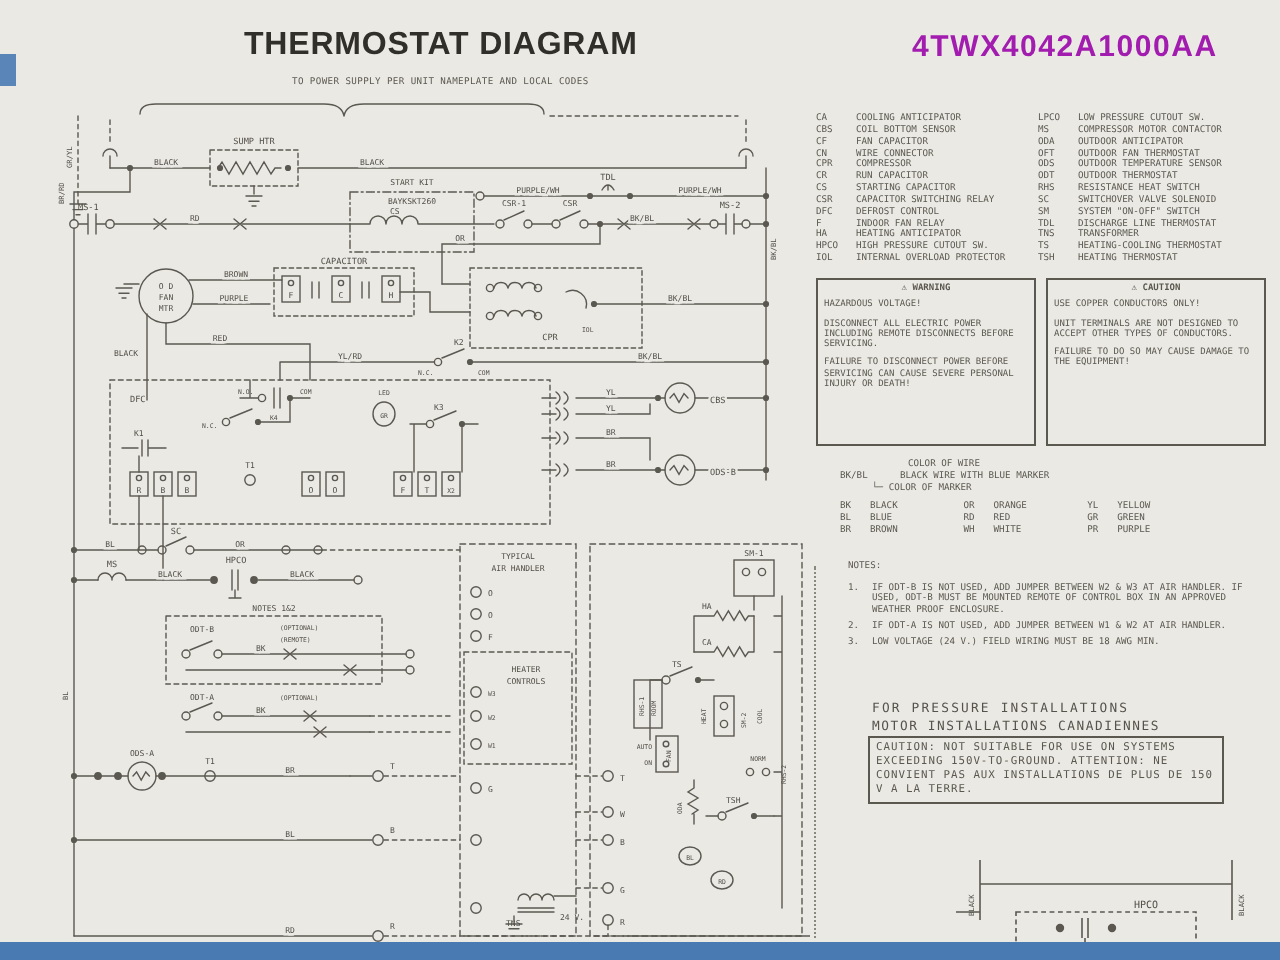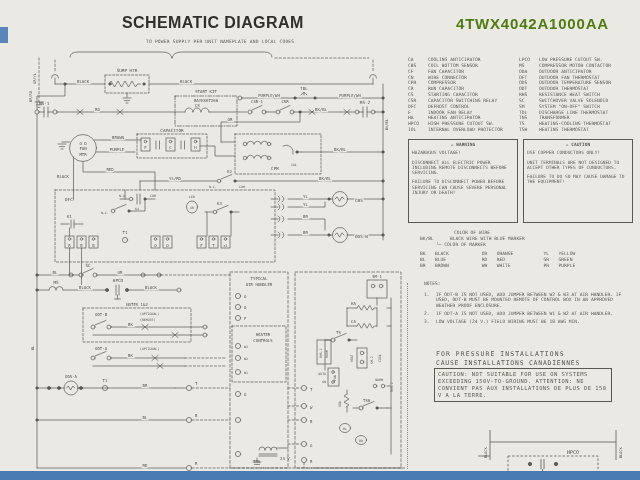--- a/index.html
+++ b/index.html
@@ -1,20 +1,20 @@
 <!DOCTYPE html>
 <html><head>
 <meta charset="utf-8">
 <style>
   html,body{margin:0;padding:0}
   body{width:640px;height:480px;position:relative;background:#ebe9e4;overflow:hidden;
        font-family:"DejaVu Sans Mono",monospace;color:#514f47}
   .abs{position:absolute}
   #title{left:122px;top:14px;font:bold 16px "Liberation Sans",sans-serif;color:#302f2a;letter-spacing:.4px}
-  #model{left:456px;top:15px;font:bold 15px "Liberation Sans",sans-serif;color:#4d7c0f;letter-spacing:.8px}
+  #model{left:456px;top:15px;font:bold 15px "Liberation Sans",sans-serif;color:#a21caf;letter-spacing:.8px}
   #pnote{left:146px;top:39px;font-size:4.6px;letter-spacing:.2px;color:#5a584f}
   .leg{top:57px;font-size:4.6px;line-height:5.85px;white-space:nowrap;color:#5a584f}
   #legL{left:408px}
   #legR{left:519px}
   .ab{display:inline-block;width:20px}
   .box{position:absolute;border:1px solid #5b594f;font-size:4.5px;line-height:5.3px;padding:2px 3px;color:#5a584f;box-sizing:border-box}
   #warn{left:408px;top:139px;width:110px;height:84px}
   #caut{left:523px;top:139px;width:110px;height:84px}
   .bt{text-align:center;margin-bottom:3px;font-weight:bold}
   .bp{margin:0 0 4px 0}
@@ -35,21 +35,21 @@
   svg .f36{font-size:3.6px}
   svg .f32{font-size:3.2px}
   svg .mid{text-anchor:middle}
   svg .wl{paint-order:stroke;stroke:#ebe9e4;stroke-width:2.4px}
 </style>
 </head>
 <body>
 
 <div id="bluemark" class="abs"></div>
 
-<div id="title" class="abs">SCHEMATIC DIAGRAM</div>
+<div id="title" class="abs">THERMOSTAT DIAGRAM</div>
 <div id="model" class="abs">4TWX4042A1000AA</div>
 <div id="pnote" class="abs">TO POWER SUPPLY PER UNIT NAMEPLATE AND LOCAL CODES</div>
 
 <svg id="schem" class="abs" style="left:25px;top:50px;width:380px;height:424px" viewBox="0 0 380 424">
   <g stroke="#5a5850" stroke-width=".7" fill="none" stroke-linecap="round">
 
     <path d="M45,7 Q45,2 53,2 L137,2 Q146,2 147,8 M147,8 Q148,2 157,2 L239,2 Q247,2 247,7"></path>
     <path d="M30,10 V22" stroke-dasharray="2.2,2"></path>
     <path d="M250,8 H344" stroke-dasharray="2.2,2"></path>
     <path d="M348,10 V22" stroke-dasharray="2.2,2"></path>
@@ -493,21 +493,21 @@
       <span class="nn">2.</span>
       <span class="ntx">IF ODT-A IS NOT USED, ADD JUMPER BETWEEN W1 &amp; W2 AT AIR HANDLER.</span>
     </div>
   <div class="nrow">
       <span class="nn">3.</span>
       <span class="ntx">LOW VOLTAGE (24 V.) FIELD WIRING MUST BE 18 AWG MIN.</span>
     </div>
 </div>
 
 <div id="can1" class="abs">FOR PRESSURE INSTALLATIONS</div>
-<div id="can2" class="abs">CAUSE INSTALLATIONS CANADIENNES</div>
+<div id="can2" class="abs">MOTOR INSTALLATIONS CANADIENNES</div>
 <div id="canbox" class="box"><span>CAUTION: NOT SUITABLE FOR USE ON SYSTEMS EXCEEDING 150V-TO-GROUND. ATTENTION: NE CONVIENT PAS AUX INSTALLATIONS DE PLUS DE 150 V A LA TERRE.</span></div>
 
 <div id="sep" class="abs"></div>
 
 <svg class="abs" style="left:478px;top:430px;width:150px;height:44px" viewBox="0 0 150 44">
   <g stroke="#5a5850" stroke-width=".8" fill="none">
     <path d="M12,12 H138 M12,12 V30 M138,12 V30 M12,12 V0 M138,12 V0 M0,26 H12"></path>
     <rect x="30" y="26" width="90" height="16" stroke-dasharray="2.4,1.8"></rect>
     <circle cx="52" cy="34" r="1.7" fill="#5a5850"></circle>
       <circle cx="78" cy="34" r="1.7" fill="#5a5850"></circle>

